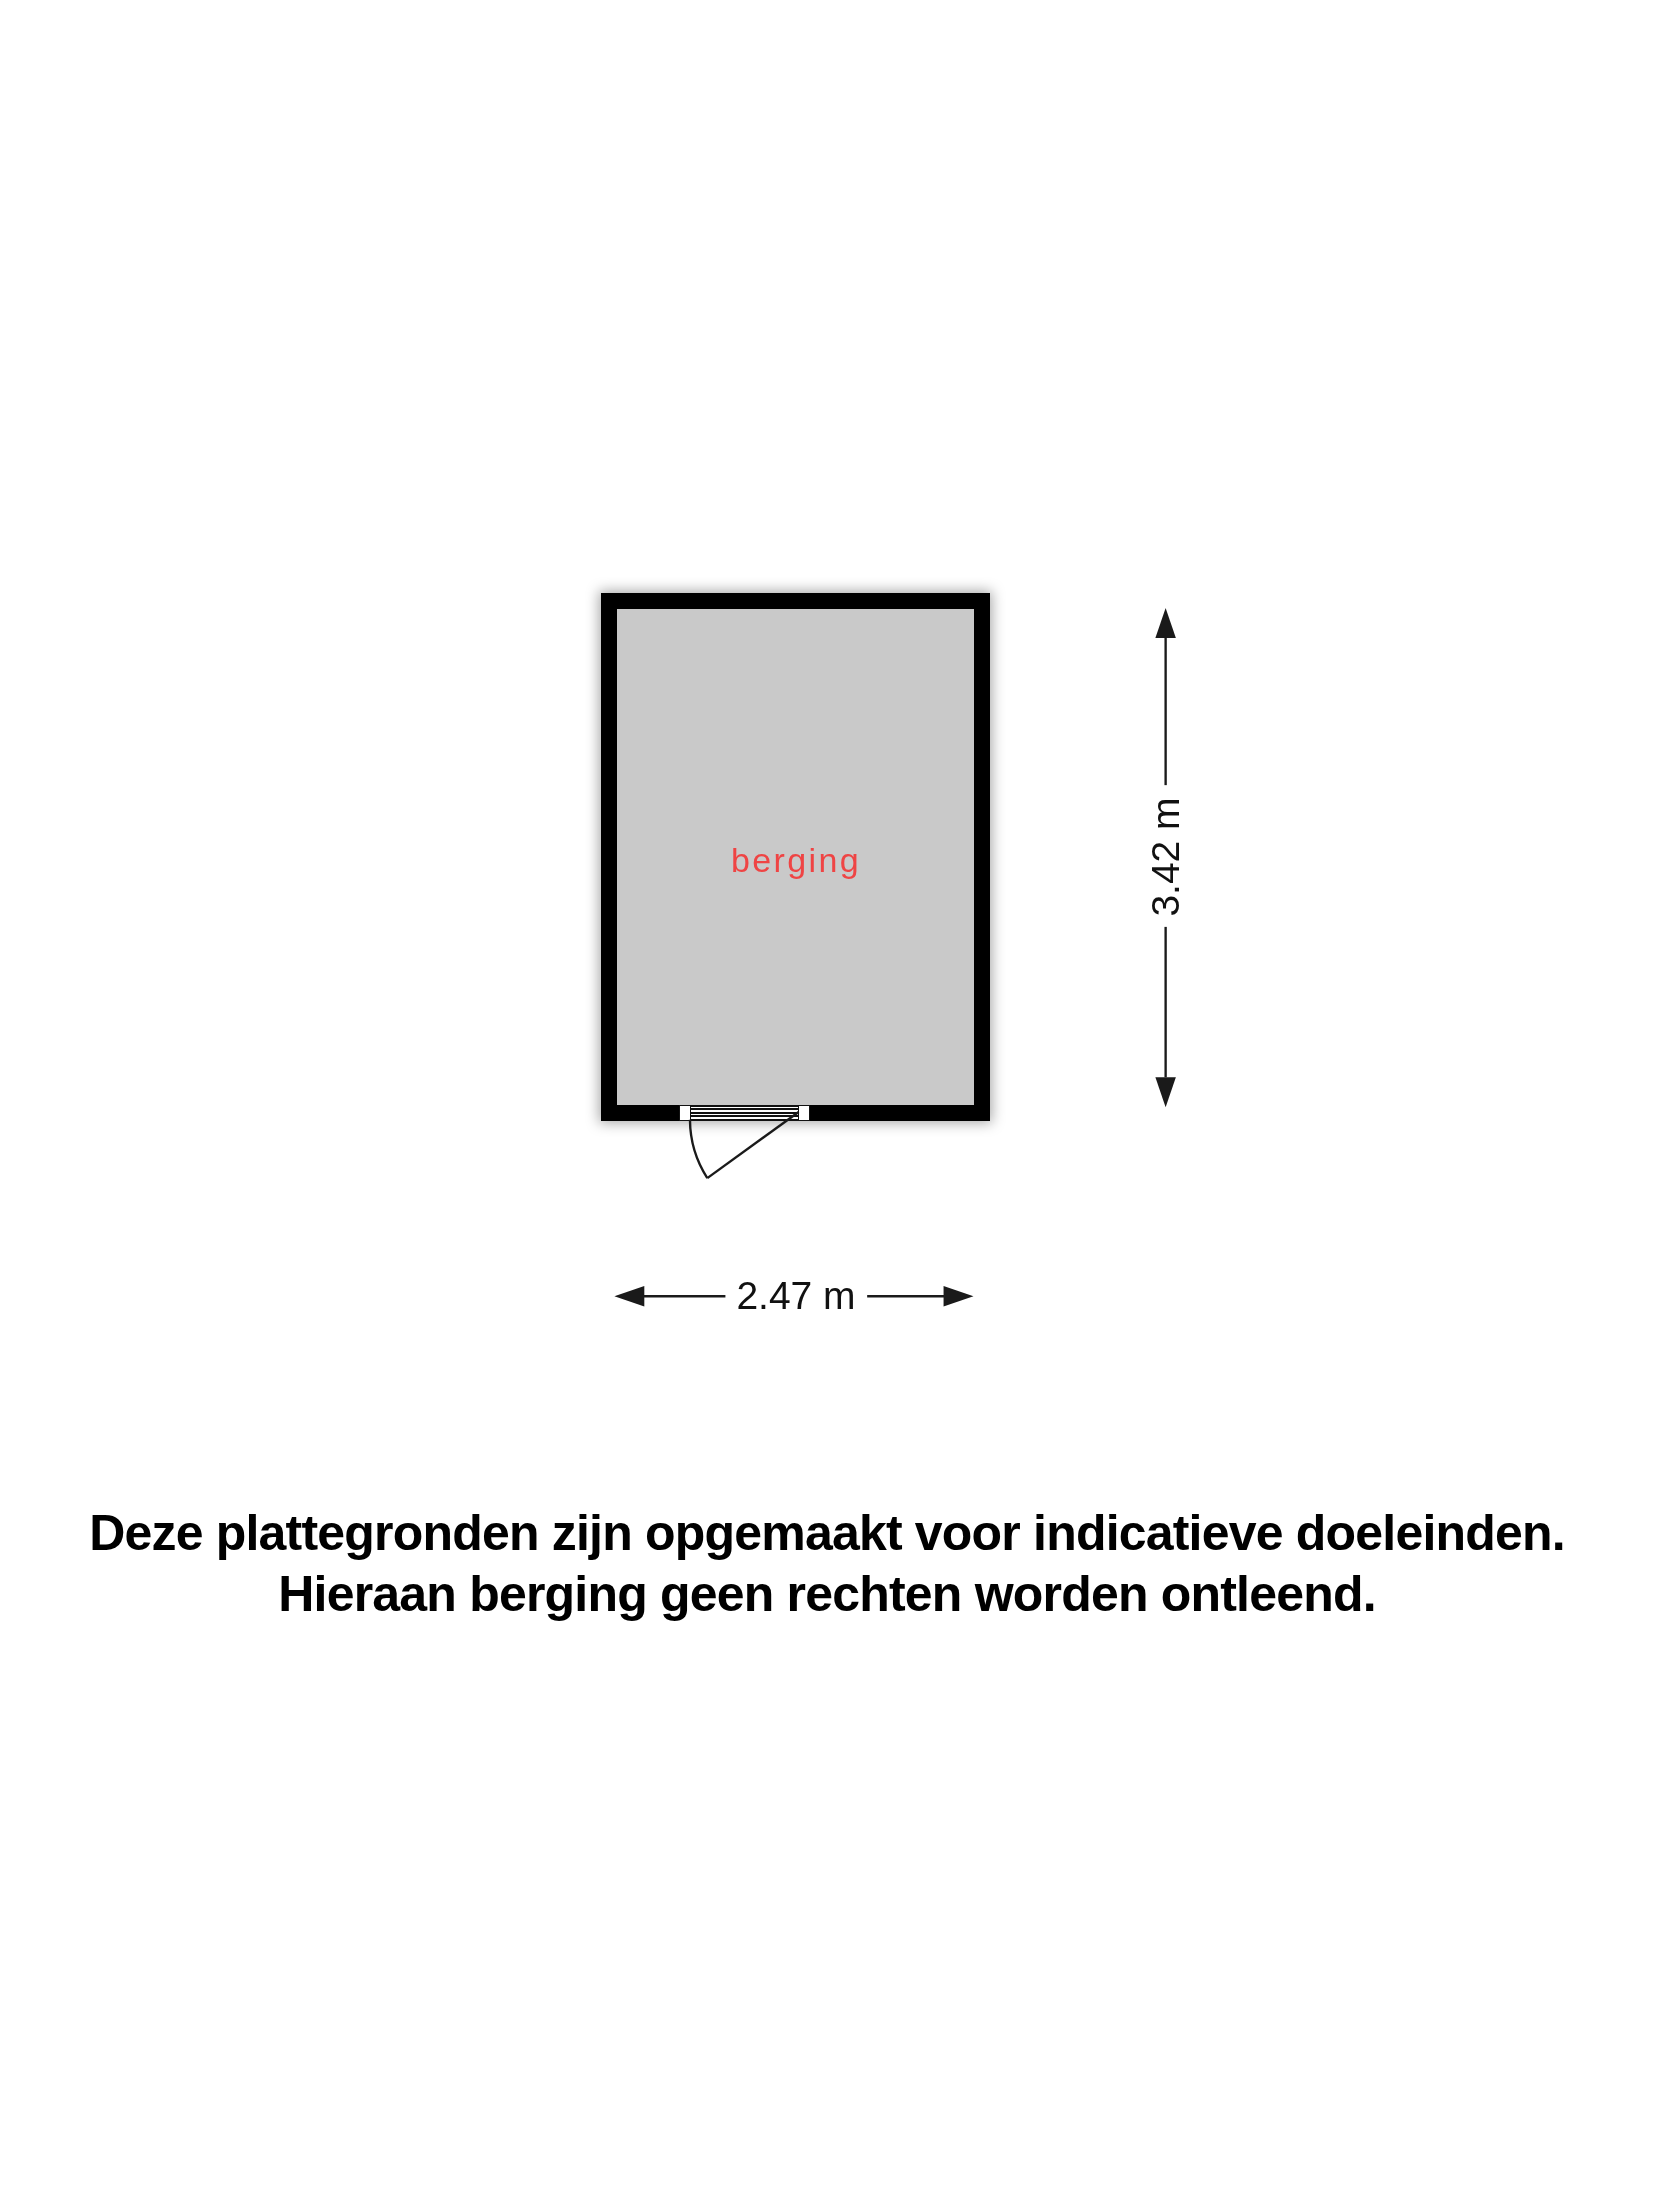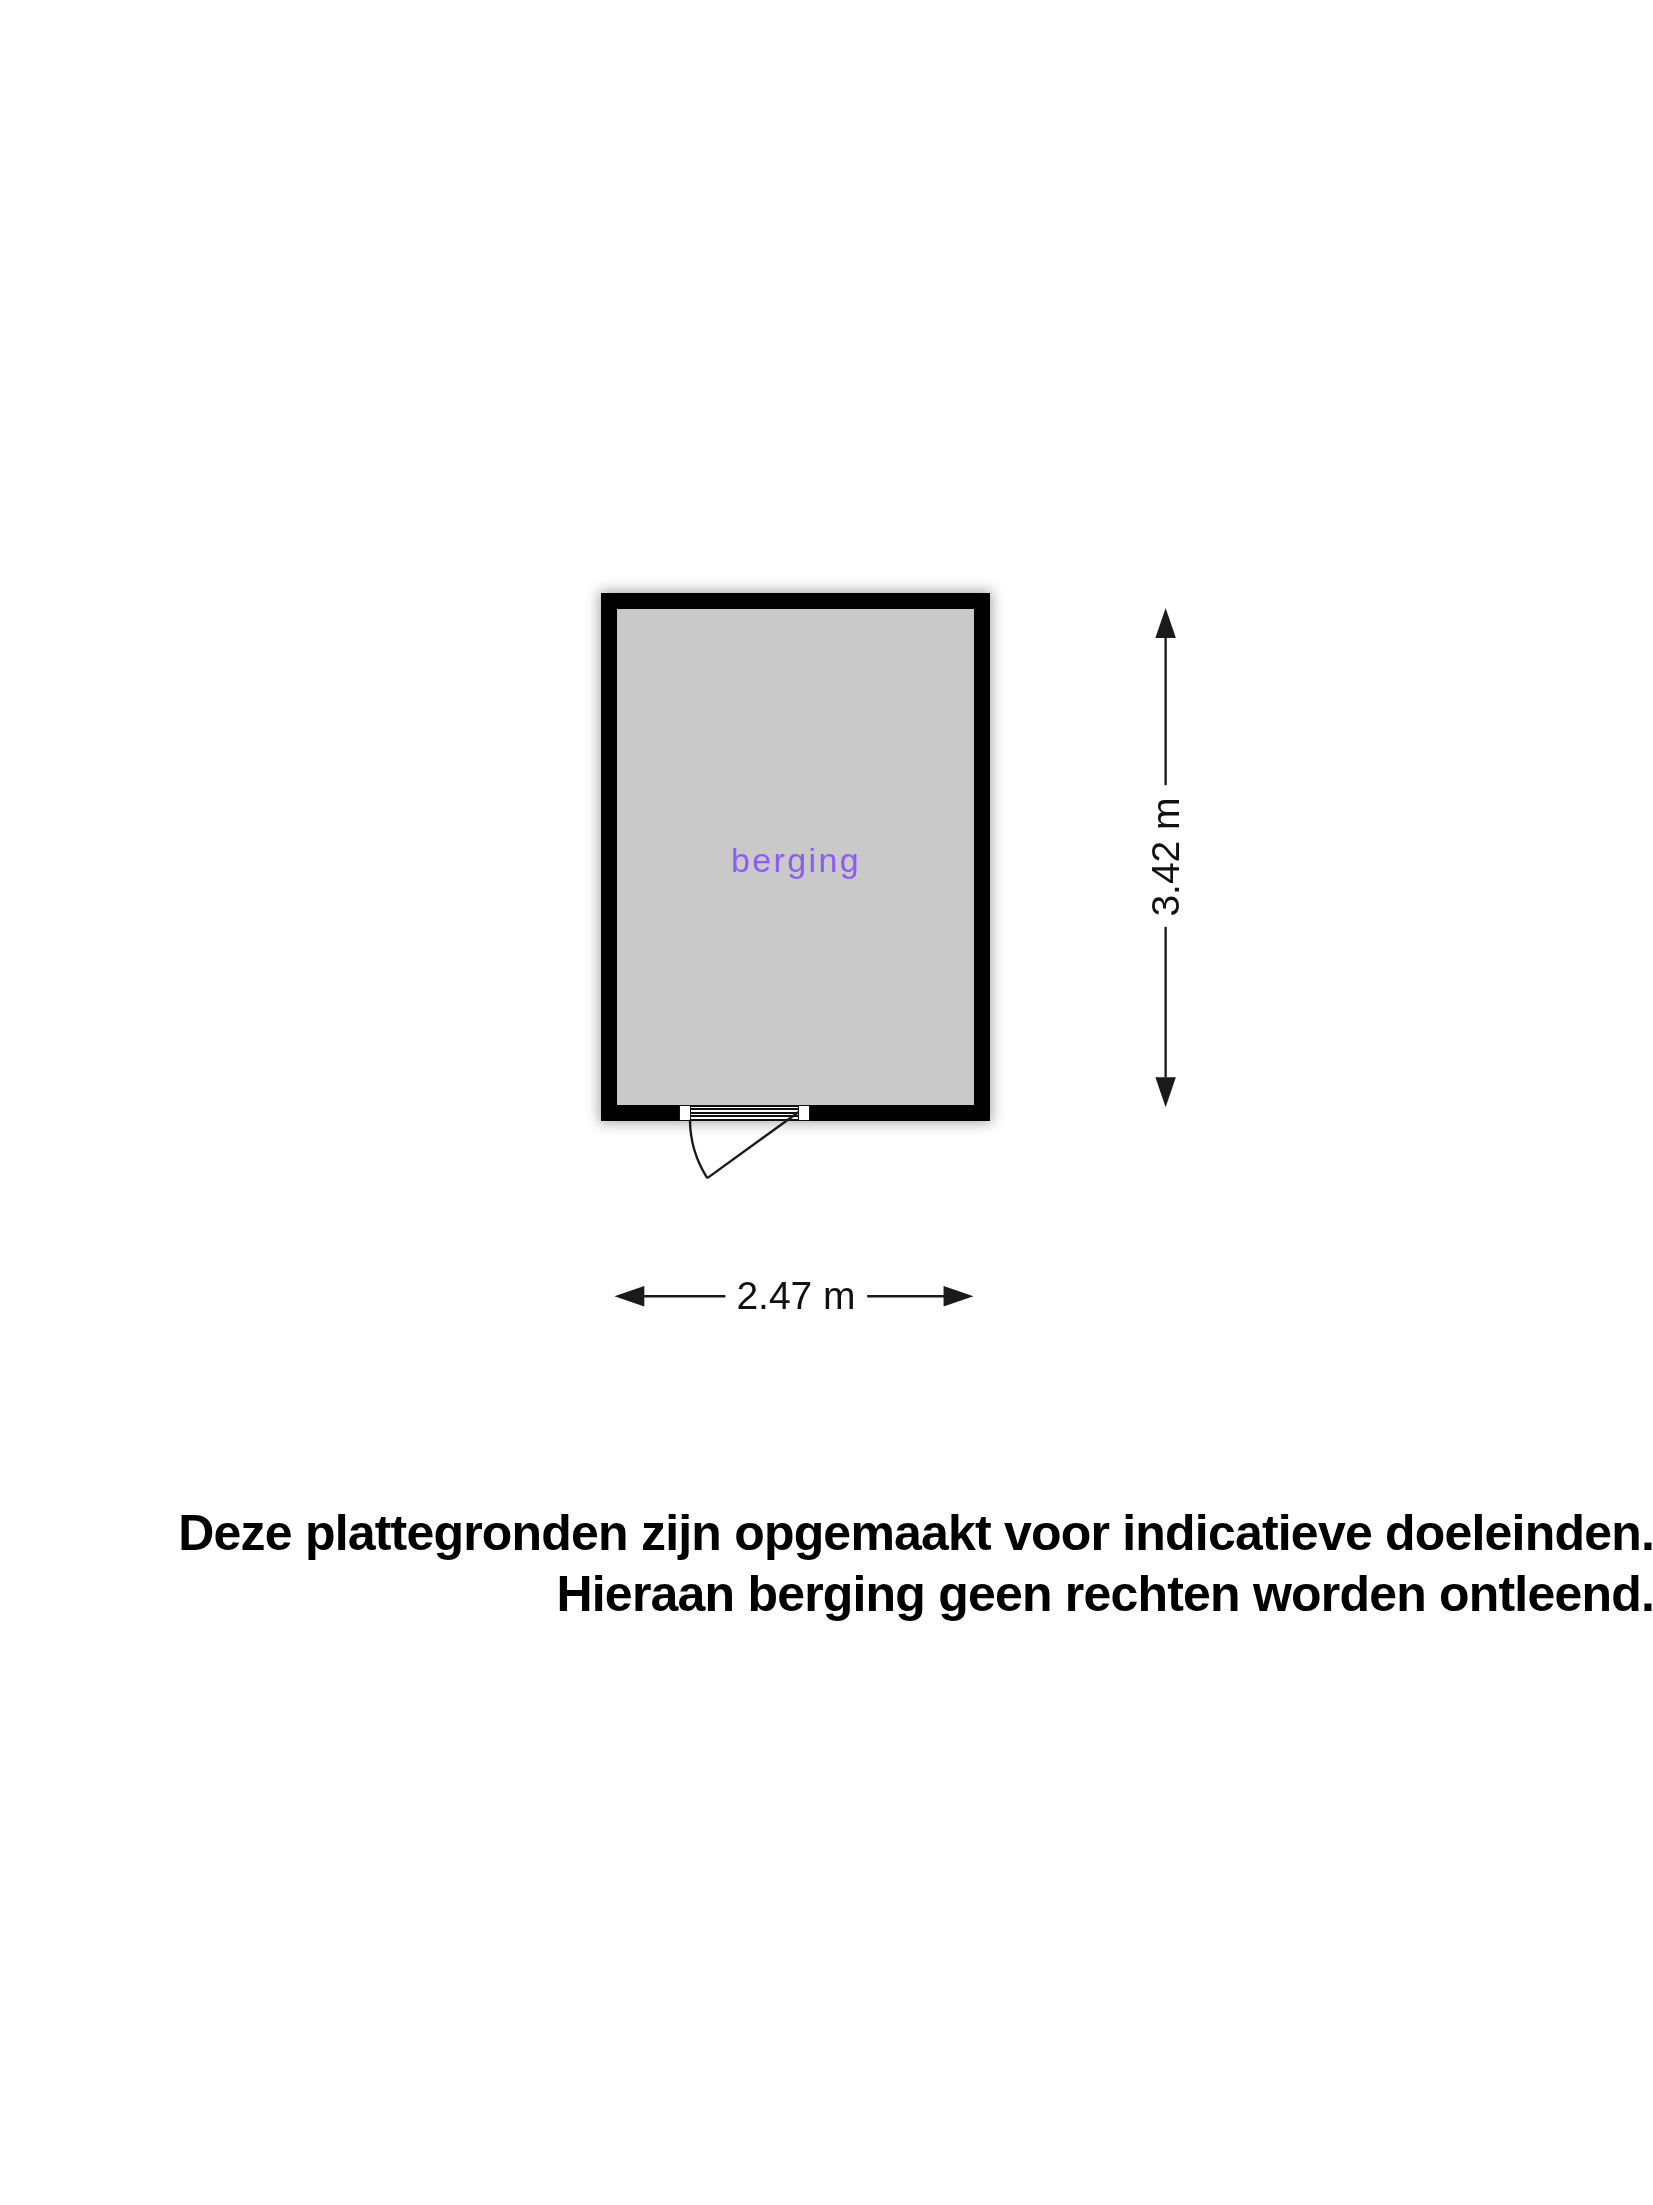--- a/index.html
+++ b/index.html
@@ -25,21 +25,21 @@
     left: 15.8px; top: 15.8px;
     right: 15.8px; bottom: 15.8px;
     background: #c9c9c9;
   }
   .room-label {
     position: absolute;
     left: 195px; top: 267px;
     transform: translate(-50%, -50%);
     font-size: 34px;
     letter-spacing: 2.4px;
-    color: #8b5cf6;
+    color: #ef4444;
     white-space: nowrap;
   }
   
   .door-opening {
     position: absolute;
     left: 78px; top: 512px;
     width: 131px; height: 15.8px;
     background: #ffffff;
   }
   .door-jamb {
@@ -73,21 +73,21 @@
     color: #111111;
     white-space: nowrap;
   }
   .dim-label.width  { left: 796px; top: 1296px; }
   .dim-label.height { left: 1166px; top: 857px; transform: translate(-50%, -50%) rotate(-90deg); }
   
   .disclaimer {
     position: absolute;
     left: 0; top: 1503px;
     width: 1654px;
-    text-align: right;
+    text-align: center;
     font-size: 50px;
     font-weight: bold;
     line-height: 61px;
     letter-spacing: -0.8px;
     color: #000000;
   }
 </style>
 </head>
 <body>
 

